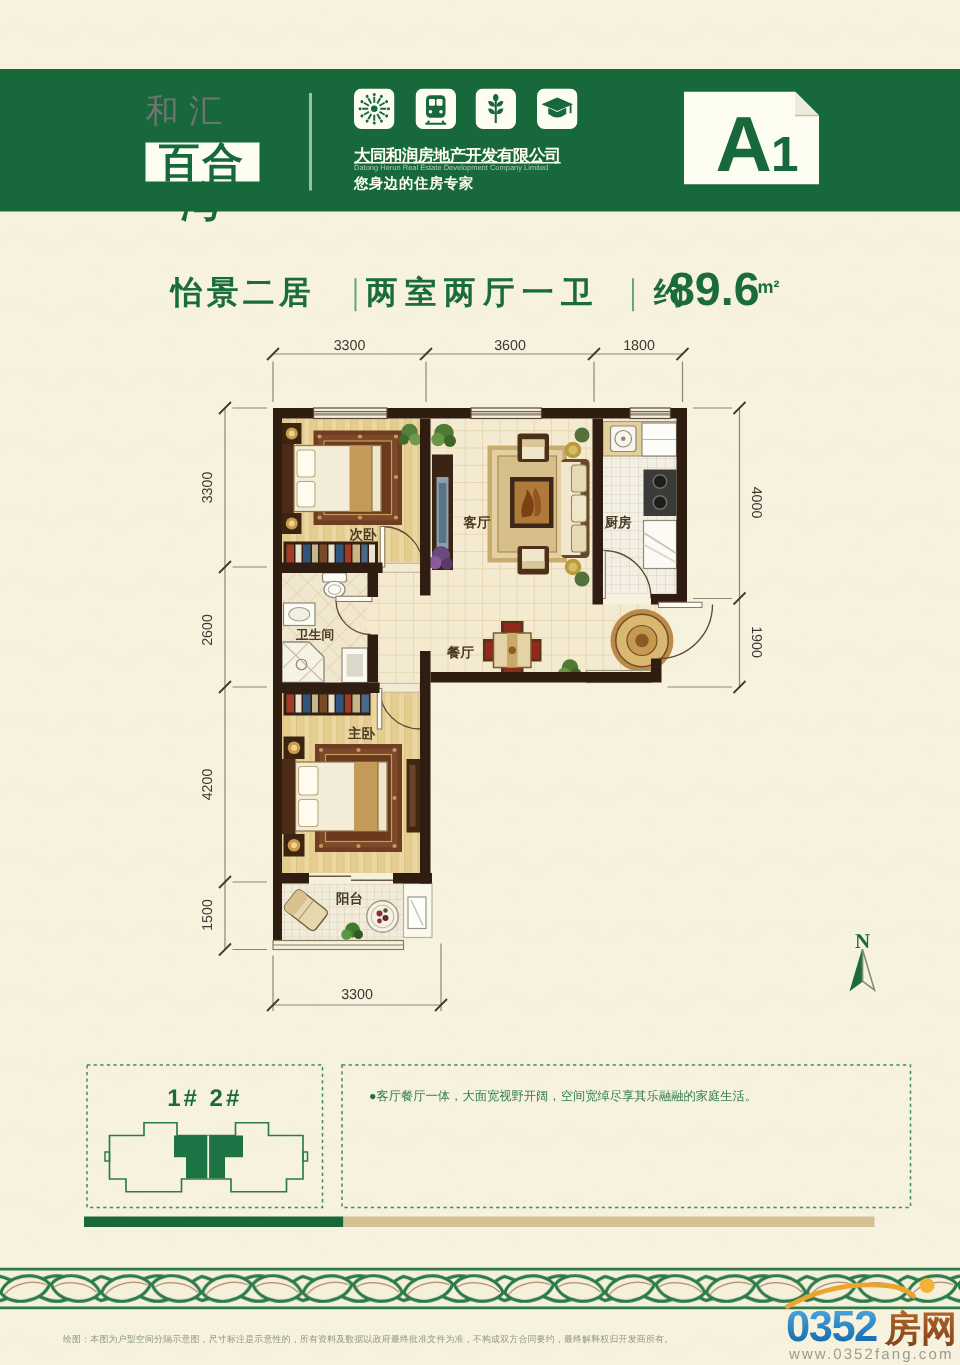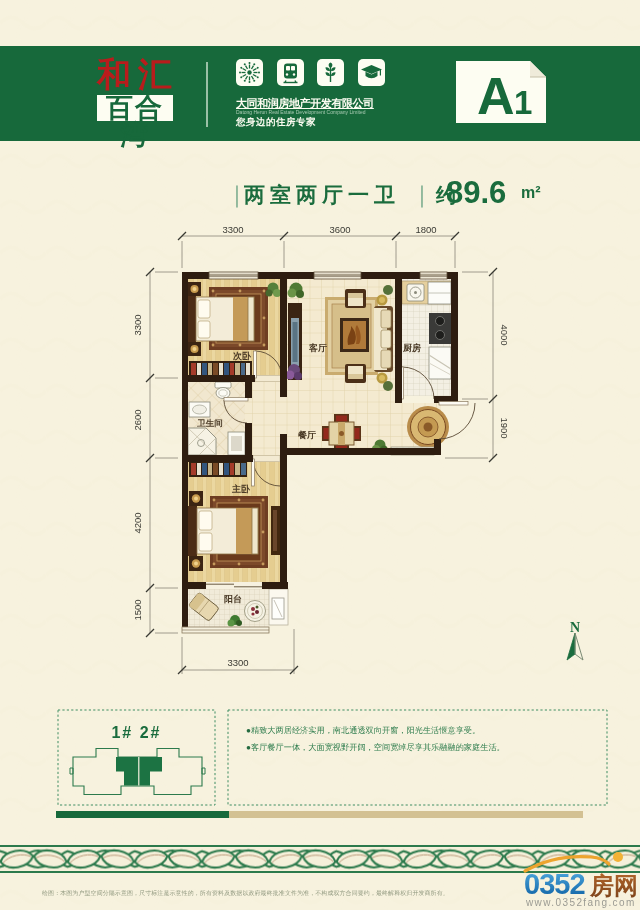--- a/index.html
+++ b/index.html
@@ -17,21 +17,21 @@
       <rect width="46" height="46" fill="#f7f2de"></rect>
       <path d="M0,23 Q11,12 23,23 T46,23" stroke="#f4efd9" stroke-width="4" fill="none" opacity="0.4"></path>
       <path d="M23,0 Q34,11 23,23 T23,46" stroke="#f5f0db" stroke-width="3" fill="none" opacity="0.35"></path>
     </pattern>
   </defs>
   <rect width="640" height="910" fill="url(#bgtex)"></rect>
 </svg>
 
 <div class="abs" style="left:0;top:46px;width:640px;height:95px;background:#17693b;"></div>
 
-<div class="abs" style="left:97px;top:54px;width:90px;height:38px;color:#b91c1c;font-size:34px;font-weight:bold;letter-spacing:7px;line-height:40px;">和汇</div>
+<div class="abs" style="left:97px;top:54px;width:90px;height:38px;color:#737373;font-size:22px;font-weight:normal;letter-spacing:7px;line-height:40px;">和汇</div>
 
 <div class="abs" style="left:97px;top:95px;width:76px;height:26px;background:#fdfdf2;color:#17693b;font-size:27px;font-weight:bold;text-align:center;line-height:27px;letter-spacing:2px;">百合湾</div>
 
 <div class="abs" style="left:206px;top:62px;width:2px;height:65px;background:#bcd6c2;opacity:.8;"></div>
 
 <svg class="abs" style="left:236px;top:59px" width="27" height="27" viewBox="0 0 27 27">
   <rect x="0" y="0" width="27" height="27" rx="5" fill="#fdfdf2"></rect>
   <g stroke="#17693b" stroke-width="1.3" fill="#17693b">
     <g id="ray">
         <line x1="13.5" y1="9.5" x2="13.5" y2="5.5"></line>
@@ -93,26 +93,27 @@
 
 <svg class="abs" style="left:456px;top:61px" width="90" height="62" viewBox="0 0 90 62">
   <path d="M0,0 L74,0 L90,16 L90,62 L0,62 Z" fill="#fdfdf2"></path>
   <path d="M74,0 L74,16 L90,16 Z" fill="#efebda"></path>
     <path d="M74,16 L90,16" stroke="#c5bfa8" stroke-width="1"></path>
   <text x="21" y="53" font-family="Liberation Sans, sans-serif" font-size="52" font-weight="bold" fill="#17693b">A</text>
   <text x="58" y="53" font-family="Liberation Sans, sans-serif" font-size="33" font-weight="bold" fill="#17693b">1</text>
 </svg>
 
 <div class="abs" style="left:114px;top:181px;width:420px;height:24px;color:#1a6c3d;font-weight:bold;">
+  <span style="position:absolute;left:0;top:0;font-size:21px;letter-spacing:3px;">怡景二居</span>
   <span style="position:absolute;left:112px;top:-1px;font-size:22px;color:#69a383;font-weight:normal;">｜</span>
   <span style="position:absolute;left:130px;top:0;font-size:21px;letter-spacing:5px;">两室两厅一卫</span>
   <span style="position:absolute;left:297px;top:-1px;font-size:22px;color:#69a383;font-weight:normal;">｜</span>
   <span style="position:absolute;left:322px;top:1px;font-size:20px;">约</span>
   <span style="position:absolute;left:332px;top:-6px;font-size:31px;">89.6</span>
-  <span style="position:absolute;left:407px;top:3px;font-size:16px;">m²</span>
+  <span style="position:absolute;left:391px;top:3px;font-size:12px;">m²</span>
 </div>
 
 <svg id="plan" class="abs" style="left:0;top:0" width="640" height="910" viewBox="0 0 640 910">
   <defs>
     <pattern id="woodV" width="9" height="60" patternUnits="userSpaceOnUse">
       <rect width="9" height="60" fill="#ebd7a0"></rect>
       <rect x="0" width="4.5" height="60" fill="#e5cd90"></rect>
       <line x1="9" y1="0" x2="9" y2="60" stroke="#cfb173" stroke-width="0.7"></line>
       <line x1="4.5" y1="0" x2="4.5" y2="60" stroke="#dcc383" stroke-width="0.5"></line>
     </pattern>
@@ -664,21 +665,20 @@
     <rect x="124" y="771" width="26" height="14.5" fill="#1c7343"></rect>
     <line x1="138.8" y1="757" x2="138.8" y2="785.5" stroke="#f8f3e1" stroke-width="1.2"></line>
   </g>
 </svg>
 
 <svg class="abs" style="left:227px;top:709px" width="382" height="98" viewBox="0 0 382 98">
   <rect x="1" y="1" width="379" height="95" fill="none" stroke="#3f8d63" stroke-width="1" stroke-dasharray="2.2 2.2"></rect>
 </svg>
 
 <div class="abs" style="left:246px;top:723px;width:360px;font-size:8.2px;color:#2f7d4e;line-height:16.9px;">
-  <div><span style="color:#256b40;">●</span>精致大两居经济实用，南北通透双向开窗，阳光生活惬意享受。</div>
   <div><span style="color:#256b40;">●</span>客厅餐厅一体，大面宽视野开阔，空间宽绰尽享其乐融融的家庭生活。</div>
 </div>
 
 <div class="abs" style="left:56px;top:811px;width:173px;height:7px;background:#17693b;"></div>
 
 <div class="abs" style="left:229px;top:811px;width:354px;height:7px;background:#d3c193;"></div>
 
 <svg class="abs" style="left:0;top:845px" width="640" height="28" viewBox="0 0 640 28">
   <defs>
     <pattern id="leafband" width="67.2" height="23" patternUnits="userSpaceOnUse" y="2.5">

